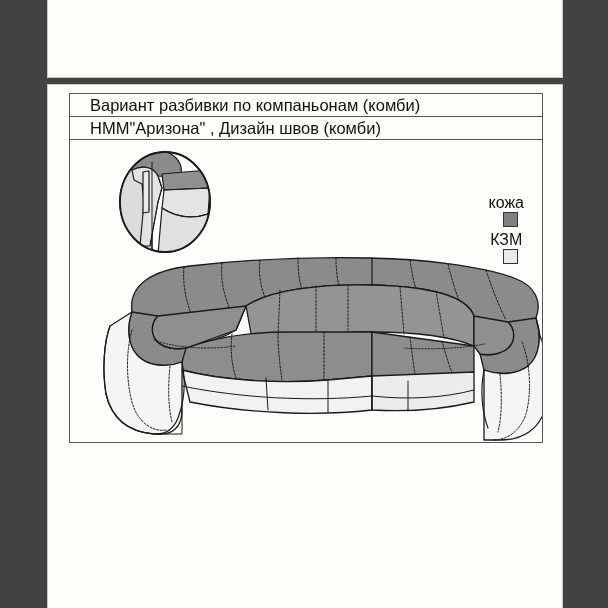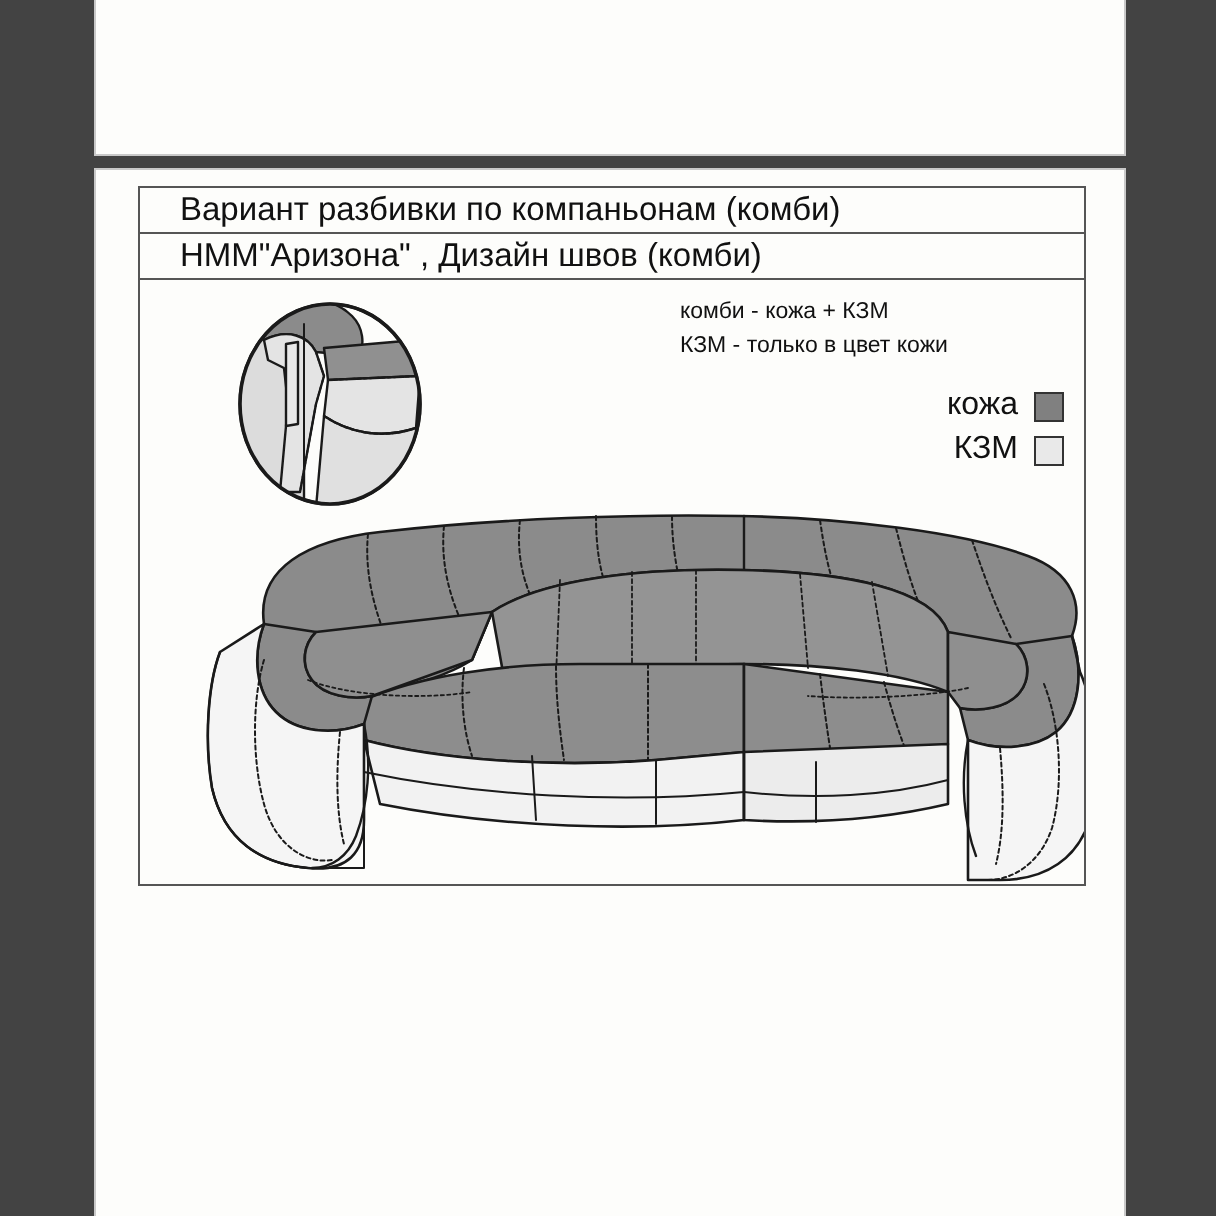--- a/index.html
+++ b/index.html
@@ -100,20 +100,21 @@
   .swatch-list {
     position: absolute;
     right: 10px; top: 54px;
     text-align: right;
   }
   .swatch-row {
     display: flex;
     align-items: center;
     justify-content: flex-end;
     margin-bottom: 4px;
+    flex-direction: column;
   }
   .swatch-label {
     font-size: 16px;
     color: #111;
     margin-right: 8px;
   }
   .swatch-box {
     width: 15px; height: 15px;
     border: 1.5px solid #333;
     box-sizing: border-box;
@@ -185,22 +186,20 @@
 
               <path d="M46 40 L92 38" fill="none" stroke-dasharray="1.4 1.6" stroke-width="1"></path>
               <path d="M44 58 C56 66 72 70 90 64" fill="none" stroke-dasharray="1.4 1.6" stroke-width="1"></path>
               <path d="M34 12 L34 104" fill="none" stroke-width="1"></path>
               <path d="M40 26 L44 38 L40 52 L32 96" fill="none" stroke-dasharray="1.4 1.6" stroke-width="1"></path>
             </g>
             <ellipse cx="47" cy="52" rx="45" ry="50" fill="none" stroke="#1a1a1a" stroke-width="1.8"></ellipse>
           </svg>
         </div>
 
-        <div class="notes"><span>комби - кожа + КЗМ</span>
-<span>КЗМ - только в цвет кожи</span></div>
 
         <div class="swatch-list">
           <div class="swatch-row">
             <span class="swatch-label">кожа</span>
             <span class="swatch-box" id="sw0" style="background: rgb(128, 128, 128);"></span>
           </div>
           <div class="swatch-row">
             <span class="swatch-label">КЗМ</span>
             <span class="swatch-box" id="sw1" style="background: rgb(233, 233, 233);"></span>
           </div>

